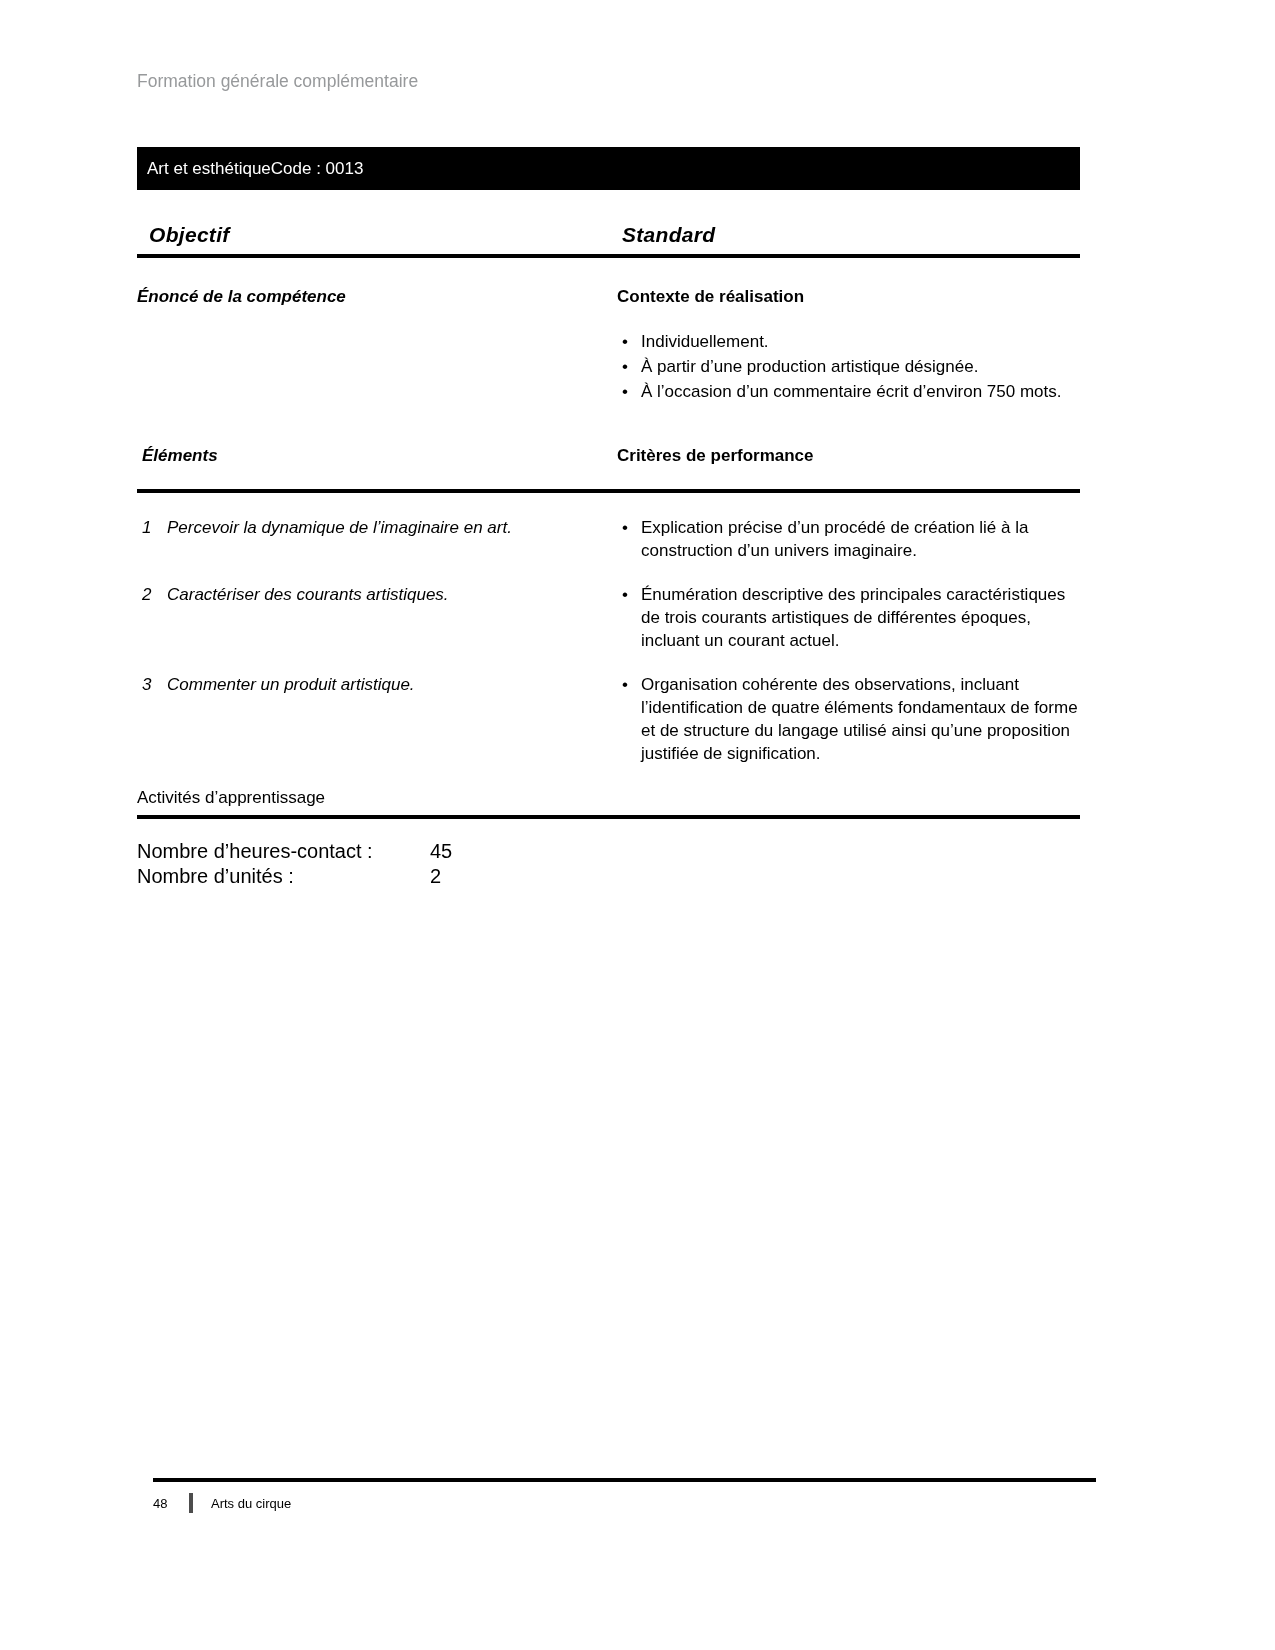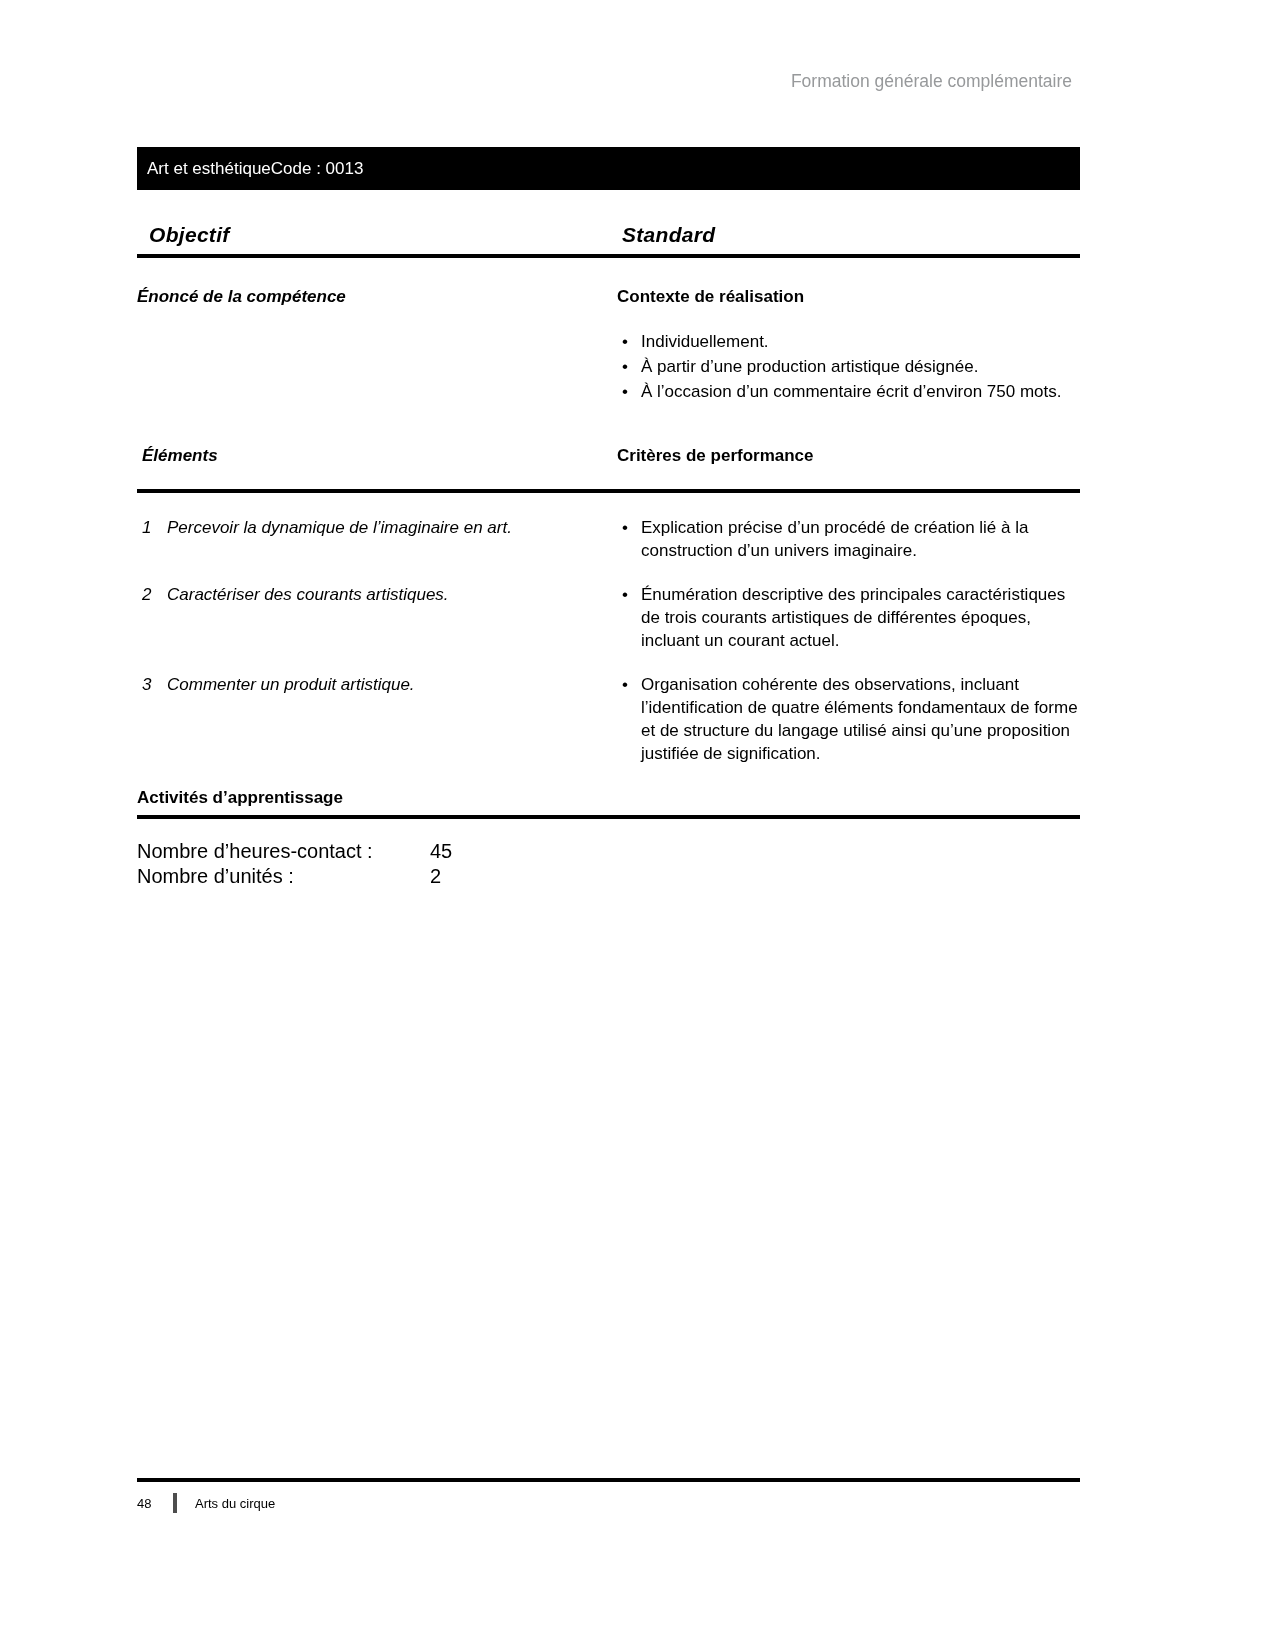--- a/index.html
+++ b/index.html
@@ -9,21 +9,21 @@
     font-family: "Liberation Sans", sans-serif;
     color: #000000;
     position: relative;
     overflow: hidden;
   }
   .page { position: relative; width: 1275px; height: 1650px; background: #fff; }
   .content { position: absolute; left: 137px; top: 0; width: 943px; }
 
   .running-header {
     margin-top: 70px;
-    text-align: right;
+    text-align: left;
     color: #97999b;
     font-size: 17.5px;
     line-height: 22px;
     padding-right: 8px;
   }
 
   .title-bar {
     margin-top: 55px;
     height: 43px;
     background: #000000;
@@ -71,32 +71,32 @@
 
   .pairs { margin-top: 23px; }
   .pair-row { display: flex; margin-bottom: 21px; }
   .element { display: flex; font-size: 17px; line-height: 23px; }
   .num { flex: 0 0 30px; padding-left: 5px; }
   .etext { flex: 1; }
   .crit-bullet { display: flex; font-size: 17px; line-height: 23px; }
 
   .activites-header {
     margin-top: 18px;
-    font-weight: bold;
+    font-weight: normal;
     font-size: 17px;
     line-height: 23px;
     border-bottom: 4px solid #000;
     padding-bottom: 6px;
   }
 
   .hours { margin-top: 20px; }
   .hrow { display: flex; font-size: 20px; line-height: 25px; }
   .hlabel { width: 293px; }
 
-  .footer { position: absolute; left: 137px; top: 1478px; width: 943px; }
+  .footer { position: absolute; left: 153px; top: 1478px; width: 943px; }
   .footer-rule { height: 4px; background: #000; }
   .footer-row { display: flex; align-items: center; margin-top: 11px; }
   .pageno { font-size: 13px; width: 36px; }
   .footer-bar { width: 4px; height: 20px; background: #4d4d4d; margin-right: 18px; }
   .footer-label { font-size: 13px; }
 </style>
 </head>
 <body>
 
 <div class="page">

